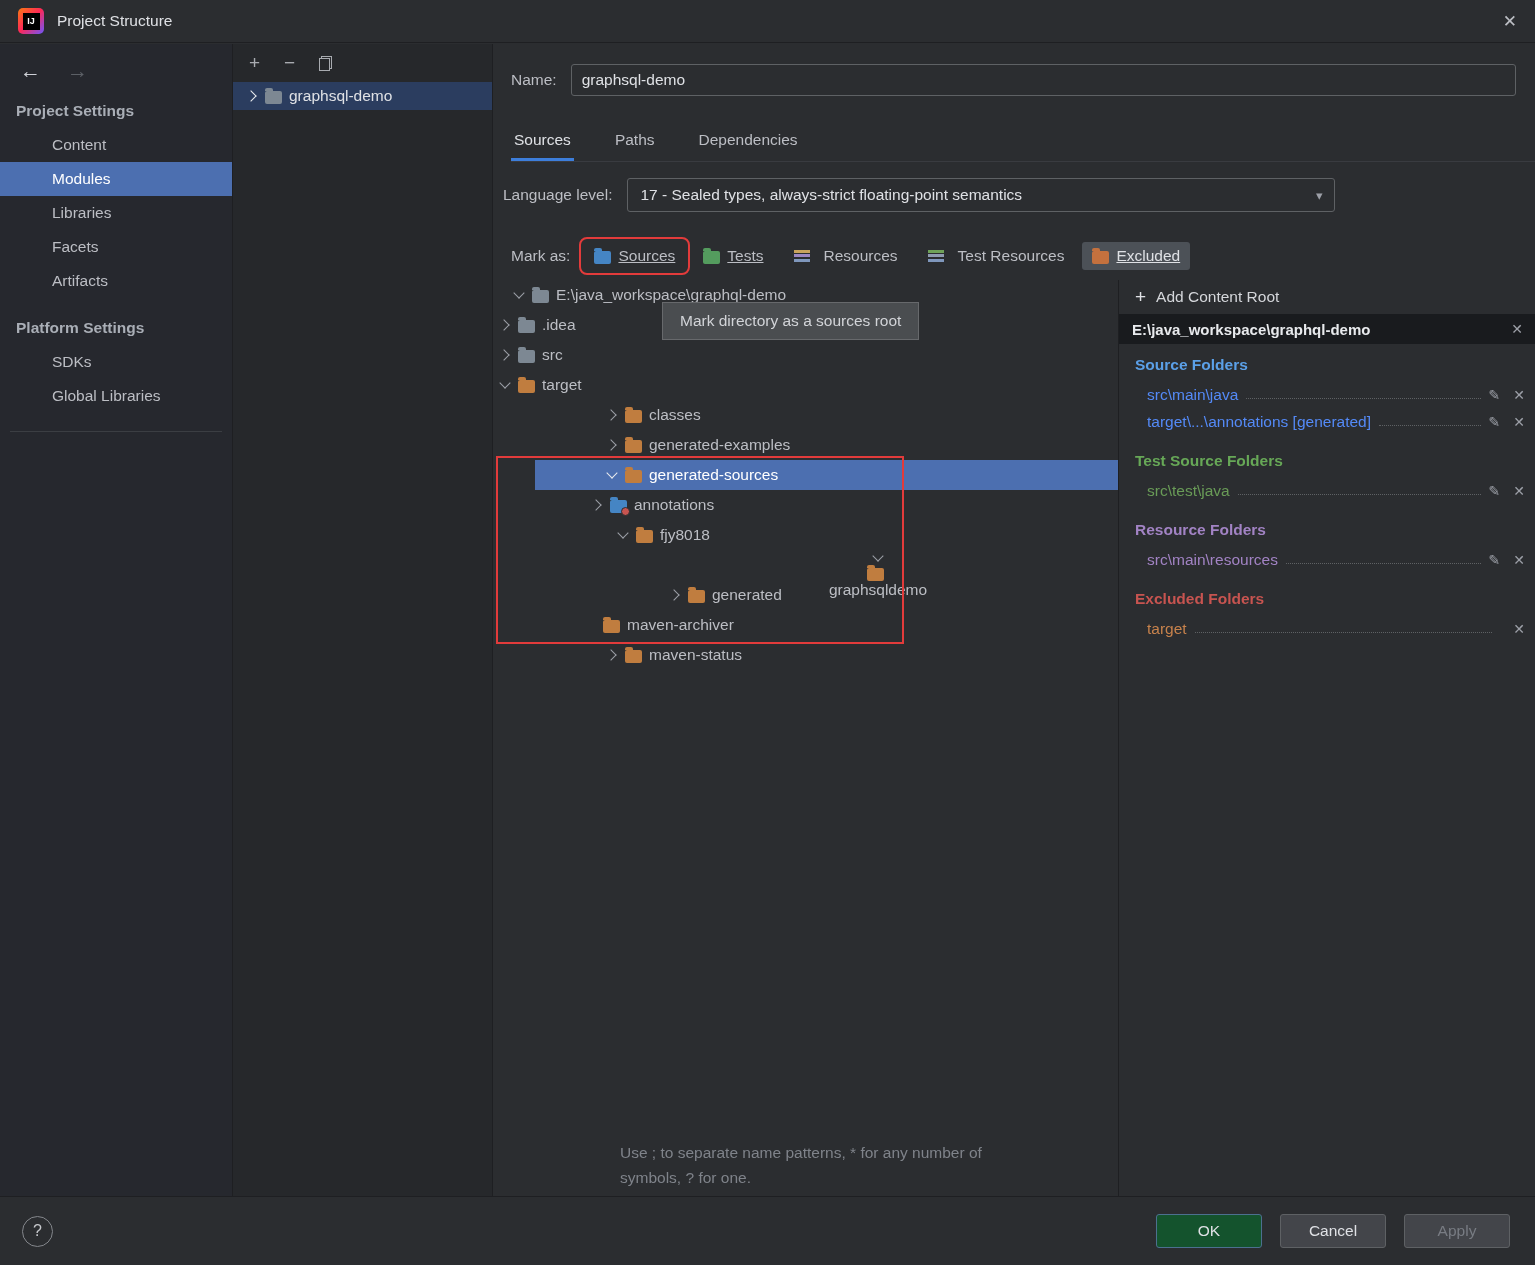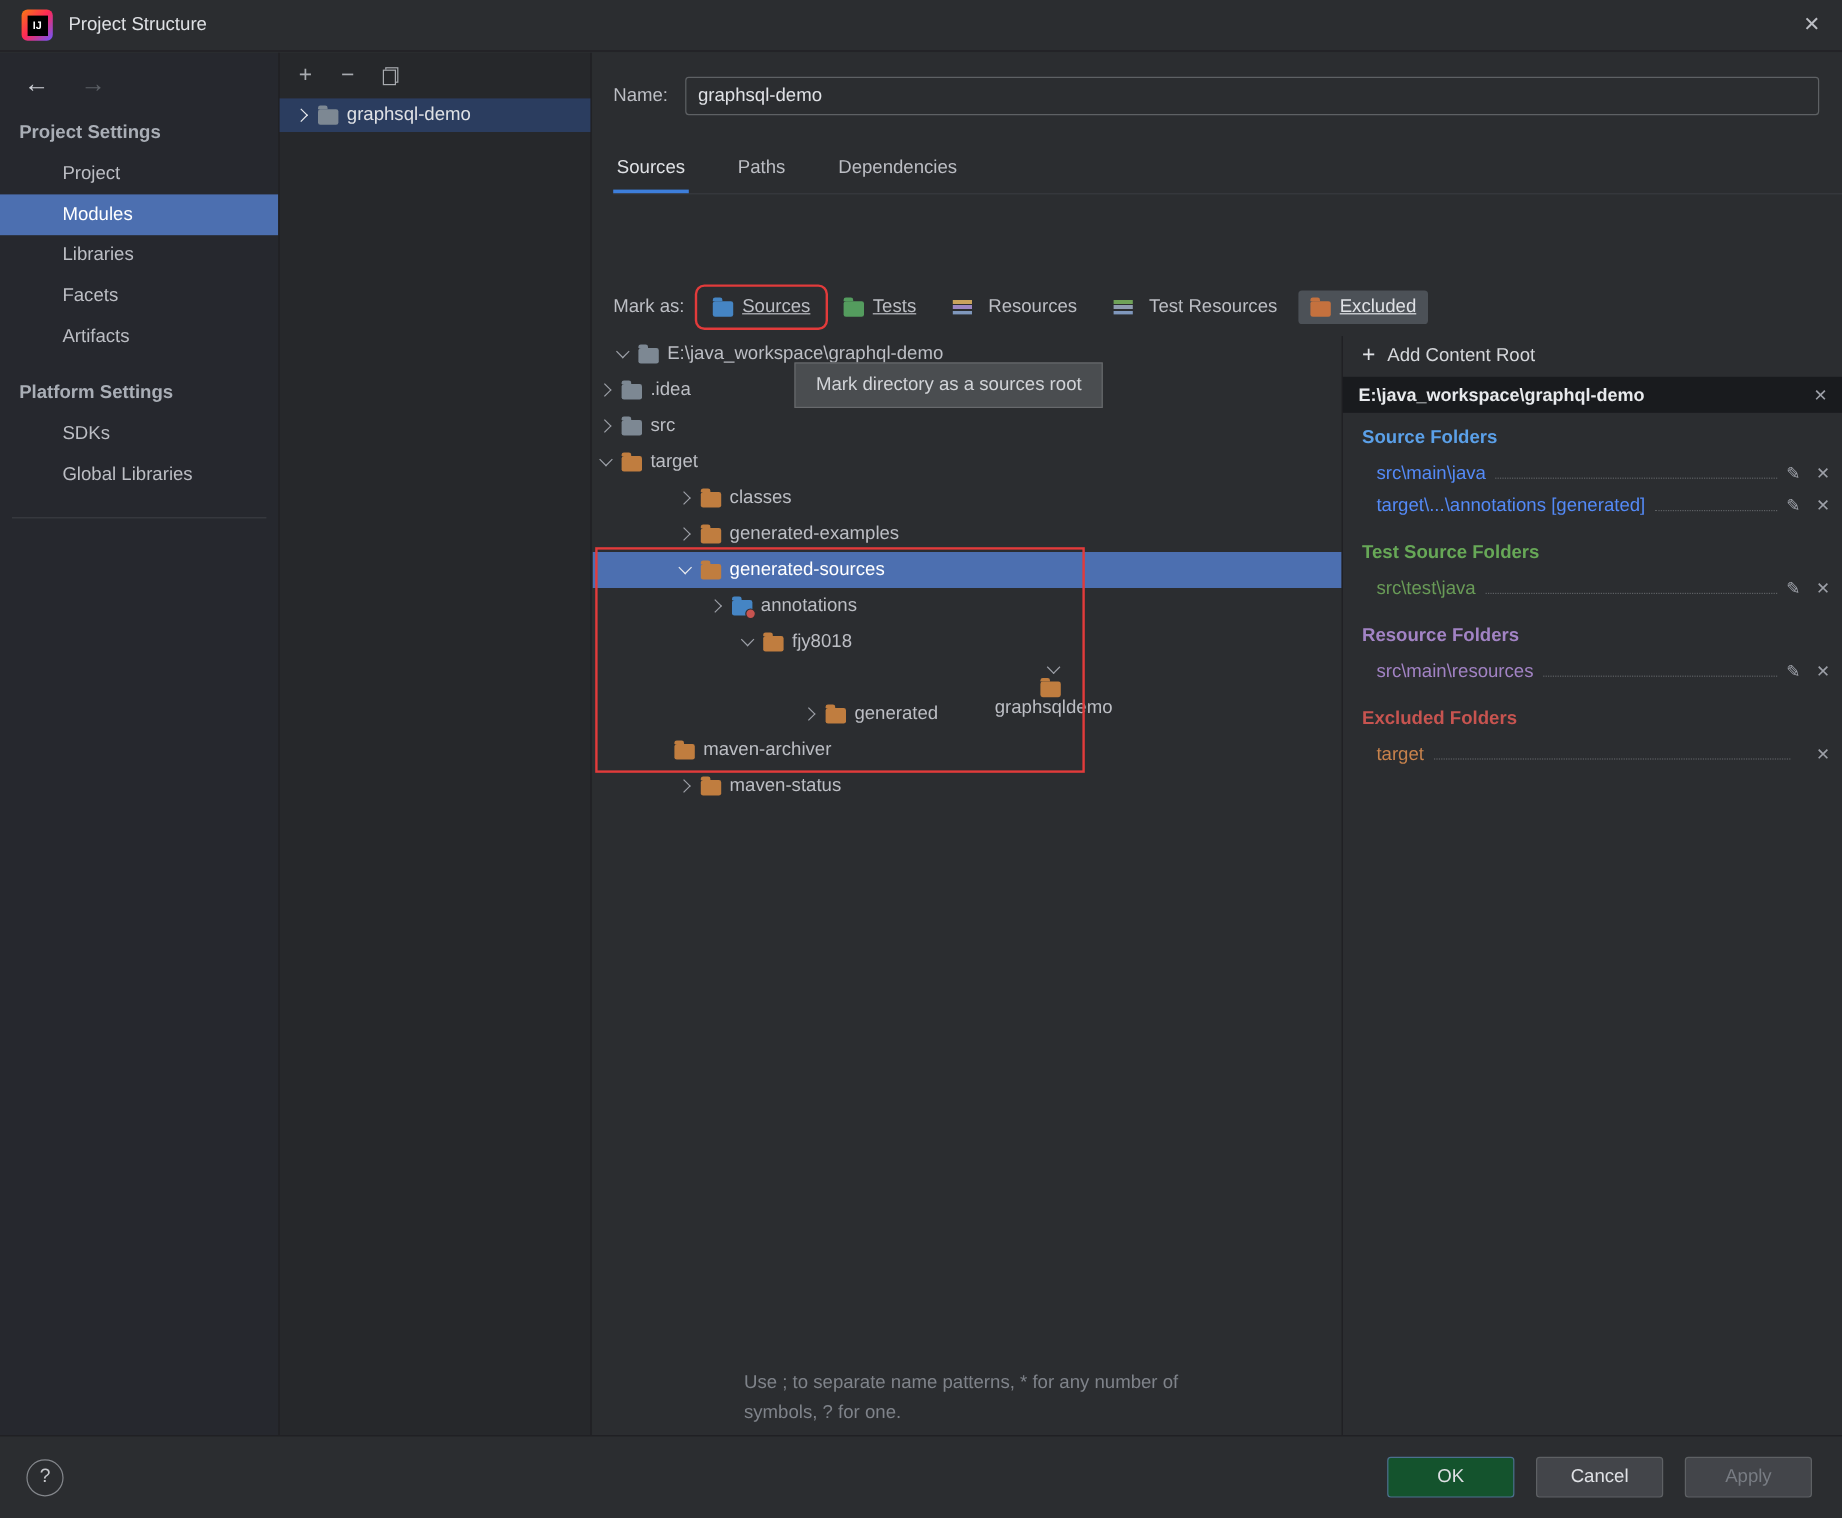--- a/index.html
+++ b/index.html
@@ -64,21 +64,21 @@
   .mark-btn { display:flex; align-items:center; gap:7px; padding:5px 10px; border-radius:3px; color:#BCBEC4; cursor:default; }
   .mark-btn .mficon { margin:2px 0 0 0; }
   .mark-btn.active { background:#4C5157; color:#DFE1E5; }
   .mark-btn.annotated { outline:2px solid #E23B3B; outline-offset:3px; }
   .mnemo { text-decoration:underline; }
 
   
   .tree-pane { position:absolute; top:236px; left:0; width:624px; bottom:0; }
   .tree-row { height:30px; display:flex; align-items:center; color:#BCBEC4; cursor:default; }
   .tree-row.selected { background:#4C6FB0; color:#FFFFFF; }
-  .lvl0{padding-left:14px;} .lvl1{} .lvl2{padding-left:66px;} .lvl3{padding-left:92px;}
+  .lvl0{padding-left:14px;} .lvl1{} .lvl2{padding-left:66px;margin-left:41px;} .lvl3{padding-left:92px;}
   .lvl4{padding-left:118px;} .lvl5{padding-left:144px;flex-direction:column;} .lvl6{padding-left:170px;}
   .tooltip { position:absolute; left:168px; top:22px; background:#4A4D50; border:1px solid #67696C; color:#D2D4D8; padding:9px 17px; white-space:nowrap; z-index:6; }
   .anno-box { position:absolute; left:2px; top:176px; width:408px; height:188px; border:2px solid #E23B3B; z-index:5; pointer-events:none; }
   .exclude-row { position:absolute; left:9px; bottom:62px; display:flex; align-items:center; gap:10px; }
   .exclude-input { width:483px; height:28px; background:#2B2D30; border:1px solid #5E6164; color:#DFE1E5; font-family:inherit; font-size:15px; padding:0 8px; outline:none; }
   .exclude-hint { position:absolute; left:126px; bottom:6px; color:#7F838A; line-height:25px; }
 
   
   .roots-pane { position:absolute; top:236px; left:624px; right:0; bottom:0; border-left:1px solid #1E1F22; }
   .add-root { height:34px; display:flex; align-items:center; gap:10px; padding:0 16px; color:#D5D7DB; }
@@ -115,21 +115,21 @@
     <span class="dialog-title">Project Structure</span>
     <span class="tb-close">✕</span>
   </div>
 
   <div class="sidebar">
     <div class="nav-arrows">
       <span class="nav-back">←</span>
       <span class="nav-fwd">→</span>
     </div>
     <div class="sb-header">Project Settings</div>
-    <div class="sb-item">Project</div>
+    <div class="sb-item">Content</div>
     <div class="sb-item selected">Modules</div>
     <div class="sb-item">Libraries</div>
     <div class="sb-item">Facets</div>
     <div class="sb-item">Artifacts</div>
     <div class="sb-header second">Platform Settings</div>
     <div class="sb-item">SDKs</div>
     <div class="sb-item">Global Libraries</div>
     <div class="sb-divider"></div>
   </div>
 
@@ -152,20 +152,27 @@
       <span>Name:</span>
       <input class="text-input" value="graphsql-demo" style="">
     </div>
 
     <div class="tabs">
       <div class="tab active">Sources</div>
       <div class="tab">Paths</div>
       <div class="tab">Dependencies</div>
     </div>
 
+    <div class="lang-row">
+      <span>Language level:</span>
+      <div class="combo">
+        <span>17 - Sealed types, always-strict floating-point semantics</span>
+        <span class="combo-arrow">▾</span>
+      </div>
+    </div>
 
     <div class="mark-row">
       <span class="mark-label">Mark as:</span>
       <div class="mark-btn annotated">
         <span class="ficon f-blue mficon"></span>
         <span class="mnemo">Sources</span>
       </div>
       <div class="mark-btn">
         <span class="ficon f-green mficon"></span>
         <span class="mnemo">Tests</span>

